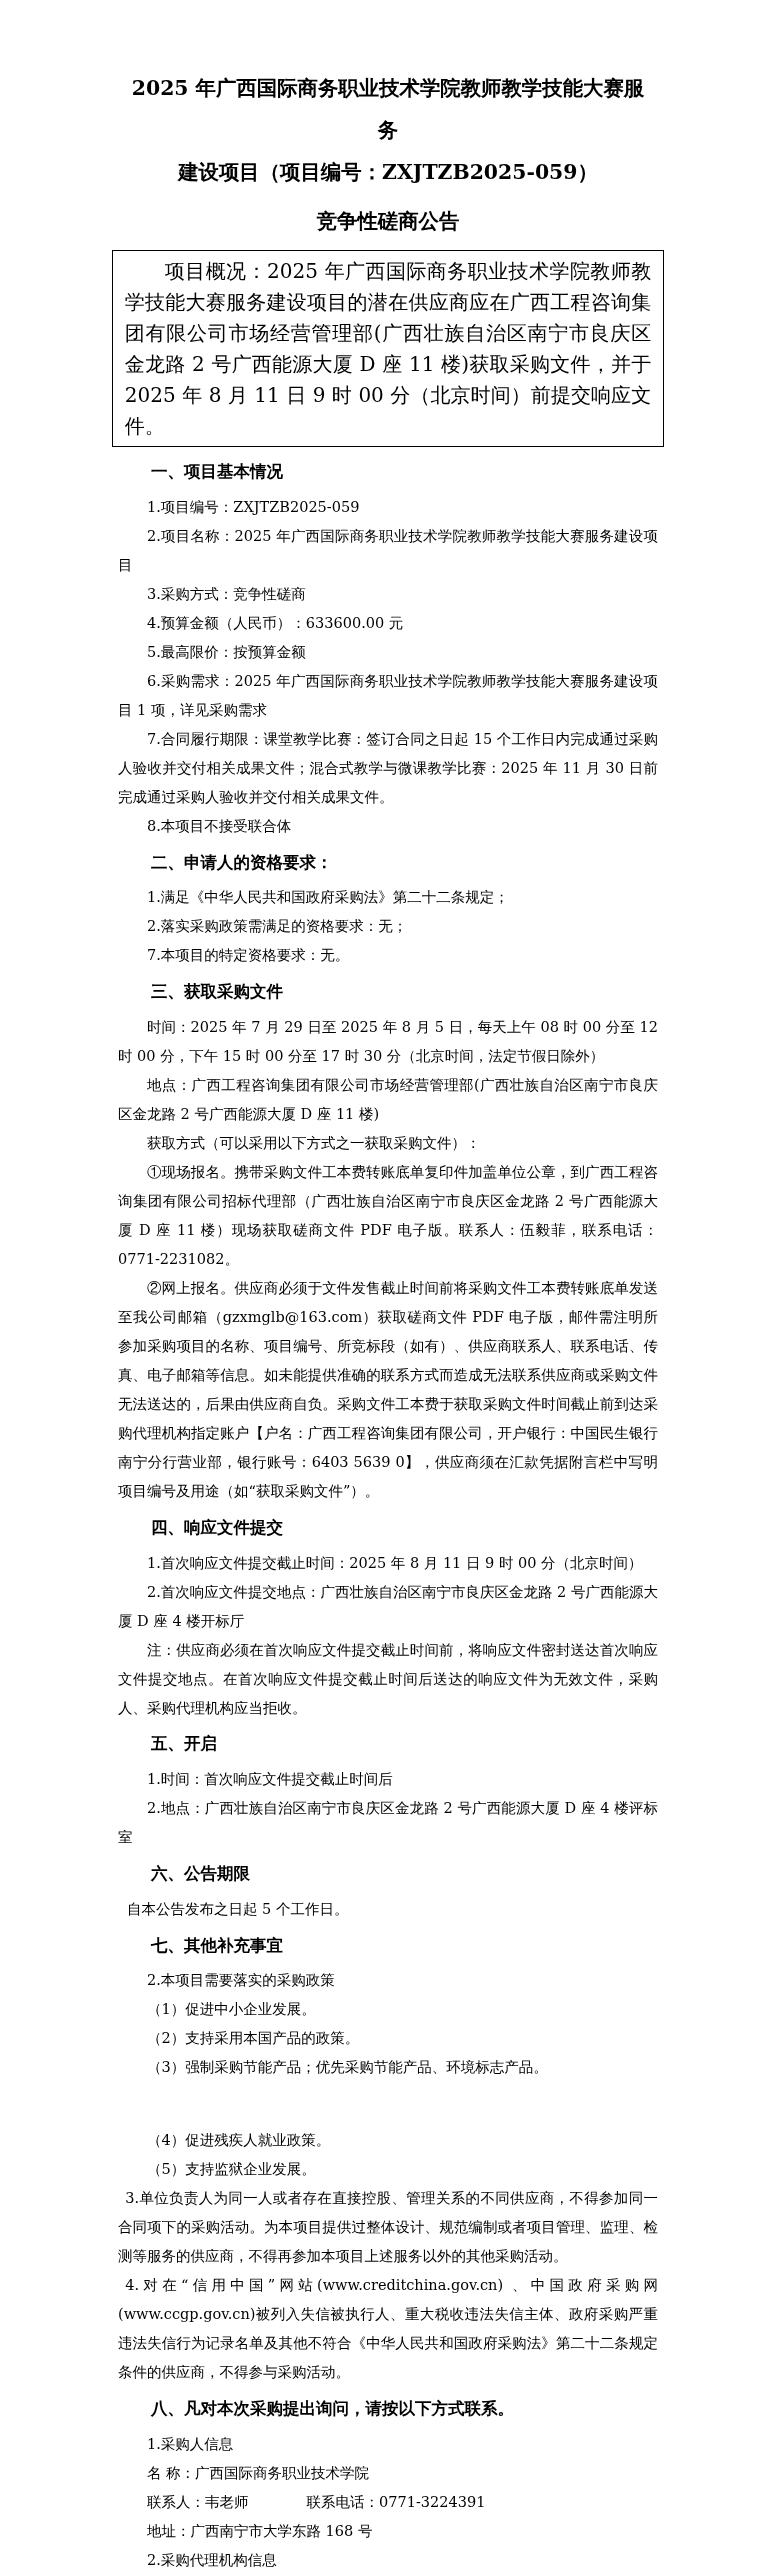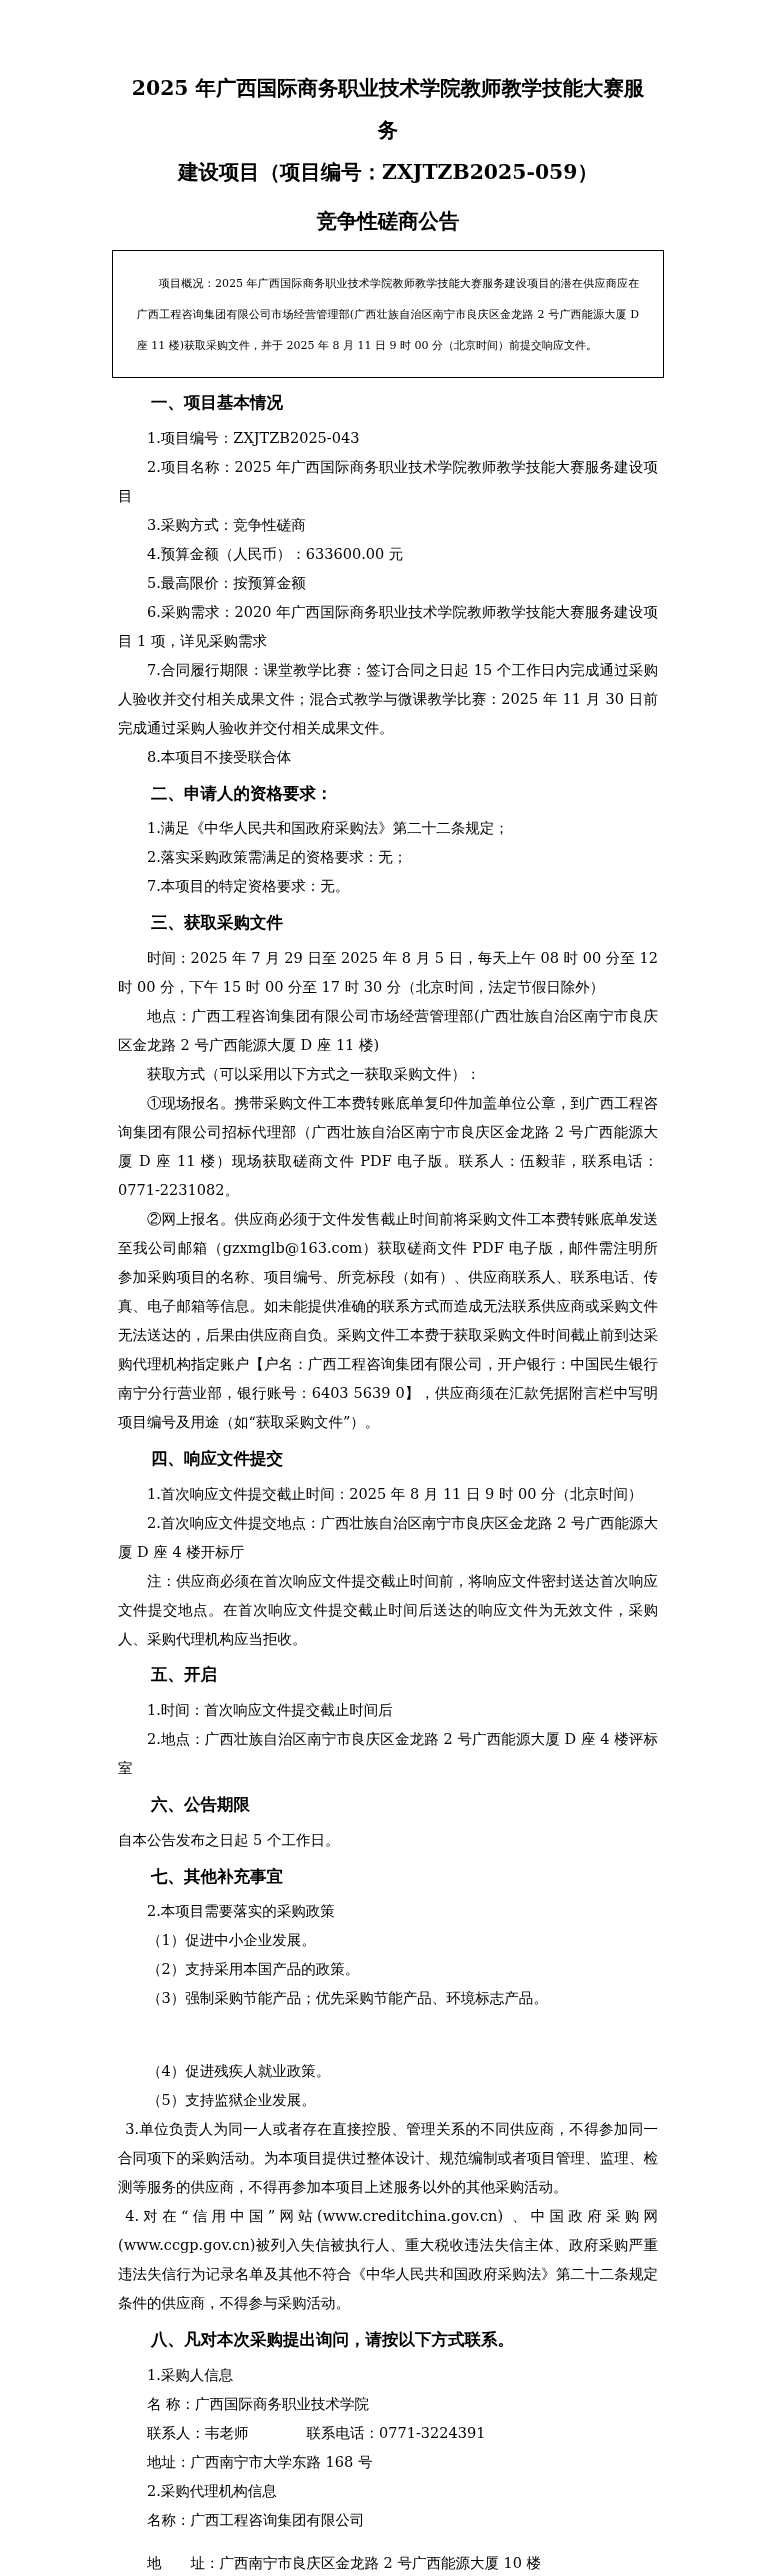--- a/index.html
+++ b/index.html
@@ -30,25 +30,25 @@
     text-align: center;
     line-height: 42px;
     margin: 0 0 7.8px 0;
   }
   .overview-box {
     border: 1px solid #000000;
     padding: 4.8px 11.6px;
     margin: 0 -5.8px 9.7px -5.8px;
   }
   .overview-box p {
-    font-size: 11px;
+    font-size: 20px;
     line-height: 31px;
     text-indent: 2em;
     text-align: justify;
-    margin: 12px;
+    margin: 0;
   }
   .doc-body p.para {
     font-size: 14.5px;
     line-height: 29px;
     text-align: justify;
     margin: 0;
   }
   .doc-body h3.sec-heading {
     font-size: 16.5px;
     font-weight: bold;
@@ -68,47 +68,47 @@
   </h1>
 
   <h2 class="doc-subtitle">竞争性磋商公告</h2>
 
   <div class="overview-box">
     <p>项目概况：2025 年广西国际商务职业技术学院教师教学技能大赛服务建设项目的潜在供应商应在广西工程咨询集团有限公司市场经营管理部(广西壮族自治区南宁市良庆区金龙路 2 号广西能源大厦 D 座 11 楼)获取采购文件，并于 2025 年 8 月 11 日 9 时 00 分（北京时间）前提交响应文件。</p>
   </div>
 
   <div class="doc-body" id="doc-body">
       <h3 class="sec-heading">一、项目基本情况</h3>
-      <p class="para" style="text-indent: 2em;">1.项目编号：ZXJTZB2025-043</p>
+      <p class="para" style="text-indent: 2em;">1.项目编号：ZXJTZB2025-059</p>
       <p class="para" style="text-indent: 2em;">2.项目名称：2025 年广西国际商务职业技术学院教师教学技能大赛服务建设项目</p>
       <p class="para" style="text-indent: 2em;">3.采购方式：竞争性磋商</p>
       <p class="para" style="text-indent: 2em;">4.预算金额（人民币）：633600.00 元</p>
       <p class="para" style="text-indent: 2em;">5.最高限价：按预算金额</p>
-      <p class="para" style="text-indent: 2em;">6.采购需求：2020 年广西国际商务职业技术学院教师教学技能大赛服务建设项目 1 项，详见采购需求</p>
+      <p class="para" style="text-indent: 2em;">6.采购需求：2025 年广西国际商务职业技术学院教师教学技能大赛服务建设项目 1 项，详见采购需求</p>
       <p class="para" style="text-indent: 2em;">7.合同履行期限：课堂教学比赛：签订合同之日起 15 个工作日内完成通过采购人验收并交付相关成果文件；混合式教学与微课教学比赛：2025 年 11 月 30 日前完成通过采购人验收并交付相关成果文件。</p>
       <p class="para" style="text-indent: 2em;">8.本项目不接受联合体</p>
       <h3 class="sec-heading">二、申请人的资格要求：</h3>
       <p class="para" style="text-indent: 2em;">1.满足《中华人民共和国政府采购法》第二十二条规定；</p>
       <p class="para" style="text-indent: 2em;">2.落实采购政策需满足的资格要求：无；</p>
       <p class="para" style="text-indent: 2em;">7.本项目的特定资格要求：无。</p>
       <h3 class="sec-heading">三、获取采购文件</h3>
       <p class="para" style="text-indent: 2em;">时间：2025 年 7 月 29 日至 2025 年 8 月 5 日，每天上午 08 时 00 分至 12 时 00 分，下午 15 时 00 分至 17 时 30 分（北京时间，法定节假日除外）</p>
       <p class="para" style="text-indent: 2em;">地点：广西工程咨询集团有限公司市场经营管理部(广西壮族自治区南宁市良庆区金龙路 2 号广西能源大厦 D 座 11 楼)</p>
       <p class="para" style="text-indent: 2em;">获取方式（可以采用以下方式之一获取采购文件）：</p>
       <p class="para" style="text-indent: 2em;">①现场报名。携带采购文件工本费转账底单复印件加盖单位公章，到广西工程咨询集团有限公司招标代理部（广西壮族自治区南宁市良庆区金龙路 2 号广西能源大厦 D 座 11 楼）现场获取磋商文件 PDF 电子版。联系人：伍毅菲，联系电话：0771-2231082。</p>
       <p class="para" style="text-indent: 2em;">②网上报名。供应商必须于文件发售截止时间前将采购文件工本费转账底单发送至我公司邮箱（gzxmglb@163.com）获取磋商文件 PDF 电子版，邮件需注明所参加采购项目的名称、项目编号、所竞标段（如有）、供应商联系人、联系电话、传真、电子邮箱等信息。如未能提供准确的联系方式而造成无法联系供应商或采购文件无法送达的，后果由供应商自负。采购文件工本费于获取采购文件时间截止前到达采购代理机构指定账户【户名：广西工程咨询集团有限公司，开户银行：中国民生银行南宁分行营业部，银行账号：6403 5639 0】，供应商须在汇款凭据附言栏中写明项目编号及用途（如“获取采购文件”）。</p>
       <h3 class="sec-heading">四、响应文件提交</h3>
       <p class="para" style="text-indent: 2em;">1.首次响应文件提交截止时间：2025 年 8 月 11 日 9 时 00 分（北京时间）</p>
       <p class="para" style="text-indent: 2em;">2.首次响应文件提交地点：广西壮族自治区南宁市良庆区金龙路 2 号广西能源大厦 D 座 4 楼开标厅</p>
       <p class="para" style="text-indent: 2em;">注：供应商必须在首次响应文件提交截止时间前，将响应文件密封送达首次响应文件提交地点。在首次响应文件提交截止时间后送达的响应文件为无效文件，采购人、采购代理机构应当拒收。</p>
       <h3 class="sec-heading">五、开启</h3>
       <p class="para" style="text-indent: 2em;">1.时间：首次响应文件提交截止时间后</p>
       <p class="para" style="text-indent: 2em;">2.地点：广西壮族自治区南宁市良庆区金龙路 2 号广西能源大厦 D 座 4 楼评标室</p>
       <h3 class="sec-heading">六、公告期限</h3>
-      <p class="para" style="text-indent: 0px;">自本公告发布之日起 5 个工作日。</p>
+      <p class="para" style="text-indent: 0px; margin-left: 9px;">自本公告发布之日起 5 个工作日。</p>
       <h3 class="sec-heading">七、其他补充事宜</h3>
       <p class="para" style="text-indent: 2em;">2.本项目需要落实的采购政策</p>
       <p class="para" style="text-indent: 2em;">（1）促进中小企业发展。</p>
       <p class="para" style="text-indent: 2em;">（2）支持采用本国产品的政策。</p>
       <p class="para" style="text-indent: 2em;">（3）强制采购节能产品；优先采购节能产品、环境标志产品。</p>
       <p class="para" style="text-indent: 2em; margin-top: 44px;">（4）促进残疾人就业政策。</p>
       <p class="para" style="text-indent: 2em;">（5）支持监狱企业发展。</p>
       <p class="para" style="text-indent: 0.5em;">3.单位负责人为同一人或者存在直接控股、管理关系的不同供应商，不得参加同一合同项下的采购活动。为本项目提供过整体设计、规范编制或者项目管理、监理、检测等服务的供应商，不得再参加本项目上述服务以外的其他采购活动。</p>
       <p class="para" style="text-indent: 0.5em;">4.对在“信用中国”网站(www.creditchina.gov.cn) 、中国政府采购网(www.ccgp.gov.cn)被列入失信被执行人、重大税收违法失信主体、政府采购严重违法失信行为记录名单及其他不符合《中华人民共和国政府采购法》第二十二条规定条件的供应商，不得参与采购活动。</p>
       <h3 class="sec-heading">八、凡对本次采购提出询问，请按以下方式联系。</h3>

